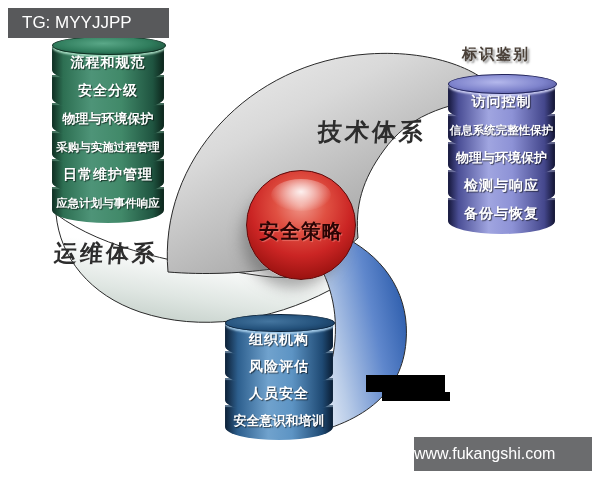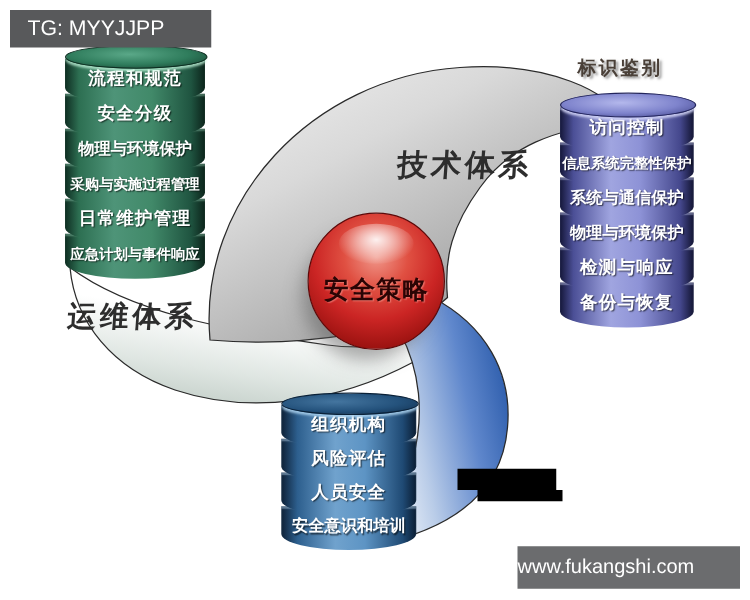--- a/index.html
+++ b/index.html
@@ -192,23 +192,20 @@
   </div>
 
   <div class="cyl tech">
     <div class="cap" style="z-index:30"></div>
     <div class="band t14" style="z-index:29">
         <span>访问控制</span>
       </div>
     <div class="band t12" style="z-index:28">
         <span>信息系统完整性保护</span>
       </div>
-    <div class="band t13" style="z-index:27">
-        <span>系统与通信保护</span>
-      </div>
     <div class="band t13" style="z-index:26">
         <span>物理与环境保护</span>
       </div>
     <div class="band t14" style="z-index:25">
         <span>检测与响应</span>
       </div>
     <div class="band t14" style="z-index:24">
         <span>备份与恢复</span>
       </div>
   </div>

